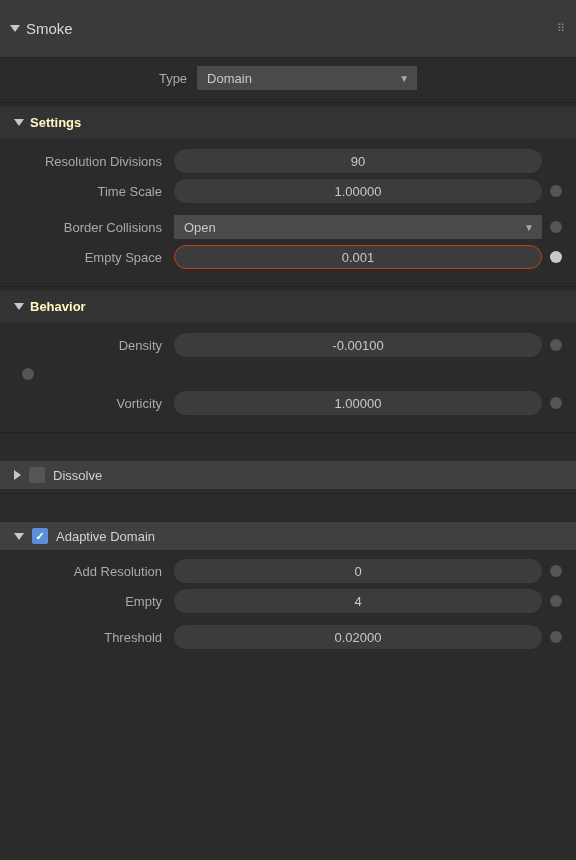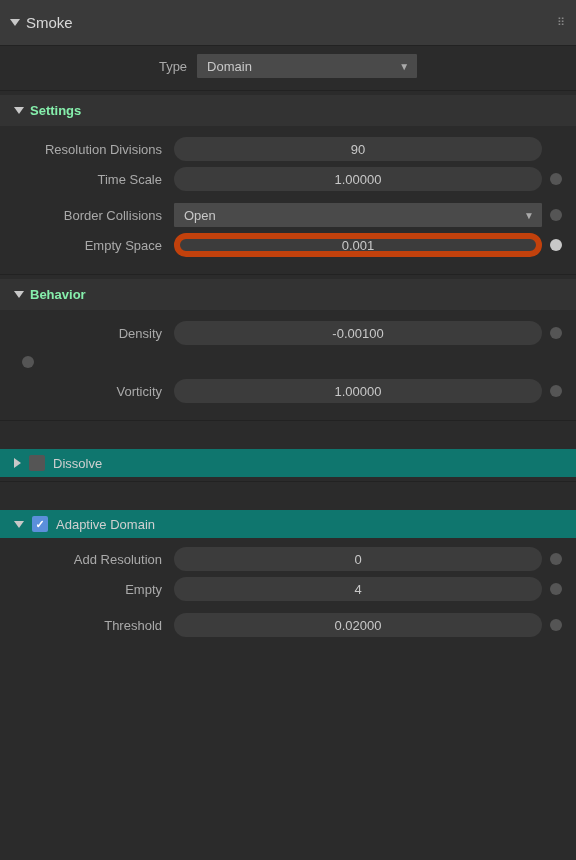--- a/index.html
+++ b/index.html
@@ -11,21 +11,21 @@
       width: 576px;
       min-height: 860px;
     }
 
     
     .panel-header {
       display: flex;
       align-items: center;
       justify-content: space-between;
       background: #3a3a3a;
-      padding: 14px 10px;
+      padding: 20px 10px;
       border-bottom: 1px solid #222;
     }
     .panel-header-left {
       display: flex;
       align-items: center;
       gap: 6px;
     }
     .triangle-down {
       width: 0; height: 0;
       border-left: 5px solid transparent;
@@ -53,21 +53,21 @@
     .section-header {
       display: flex;
       align-items: center;
       gap: 6px;
       padding: 8px 14px;
       background: #333;
       margin-bottom: 2px;
     }
     .section-title {
       font-size: 13px;
-      color: #86efac;
+      color: #fef9c3;
       font-weight: 600;
     }
 
     
     .row {
       display: flex;
       align-items: center;
       padding: 3px 14px;
       min-height: 28px;
     }
@@ -89,21 +89,21 @@
       height: 24px;
       color: #c8c8c8;
       font-size: 13px;
       text-align: center;
       padding: 0 6px;
       outline: none;
       cursor: default;
     }
     .field.highlighted {
       background: #3c3c3c;
-      border: 6px solid #c2410c;
+      border: 1px solid #c2410c;
     }
 
     
     .select-wrap {
       flex: 1;
       position: relative;
     }
     .select-field {
       width: 100%;
       background: #4a4a4a;
@@ -156,21 +156,21 @@
       color: #aaa;
       font-size: 13px;
     }
 
     
     .dissolve-row {
       display: flex;
       align-items: center;
       gap: 8px;
       padding: 6px 14px;
-      background: #0f766e;
+      background: #404040;
       margin-top: 28px;
     }
     .checkbox-box {
       width: 16px;
       height: 16px;
       background: #555;
       border-radius: 2px;
       display: flex;
       align-items: center;
       justify-content: center;

